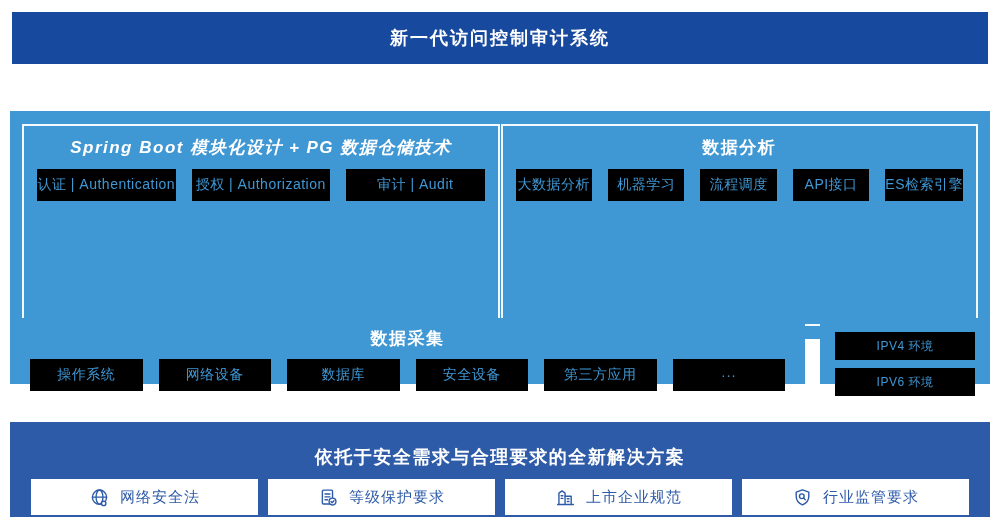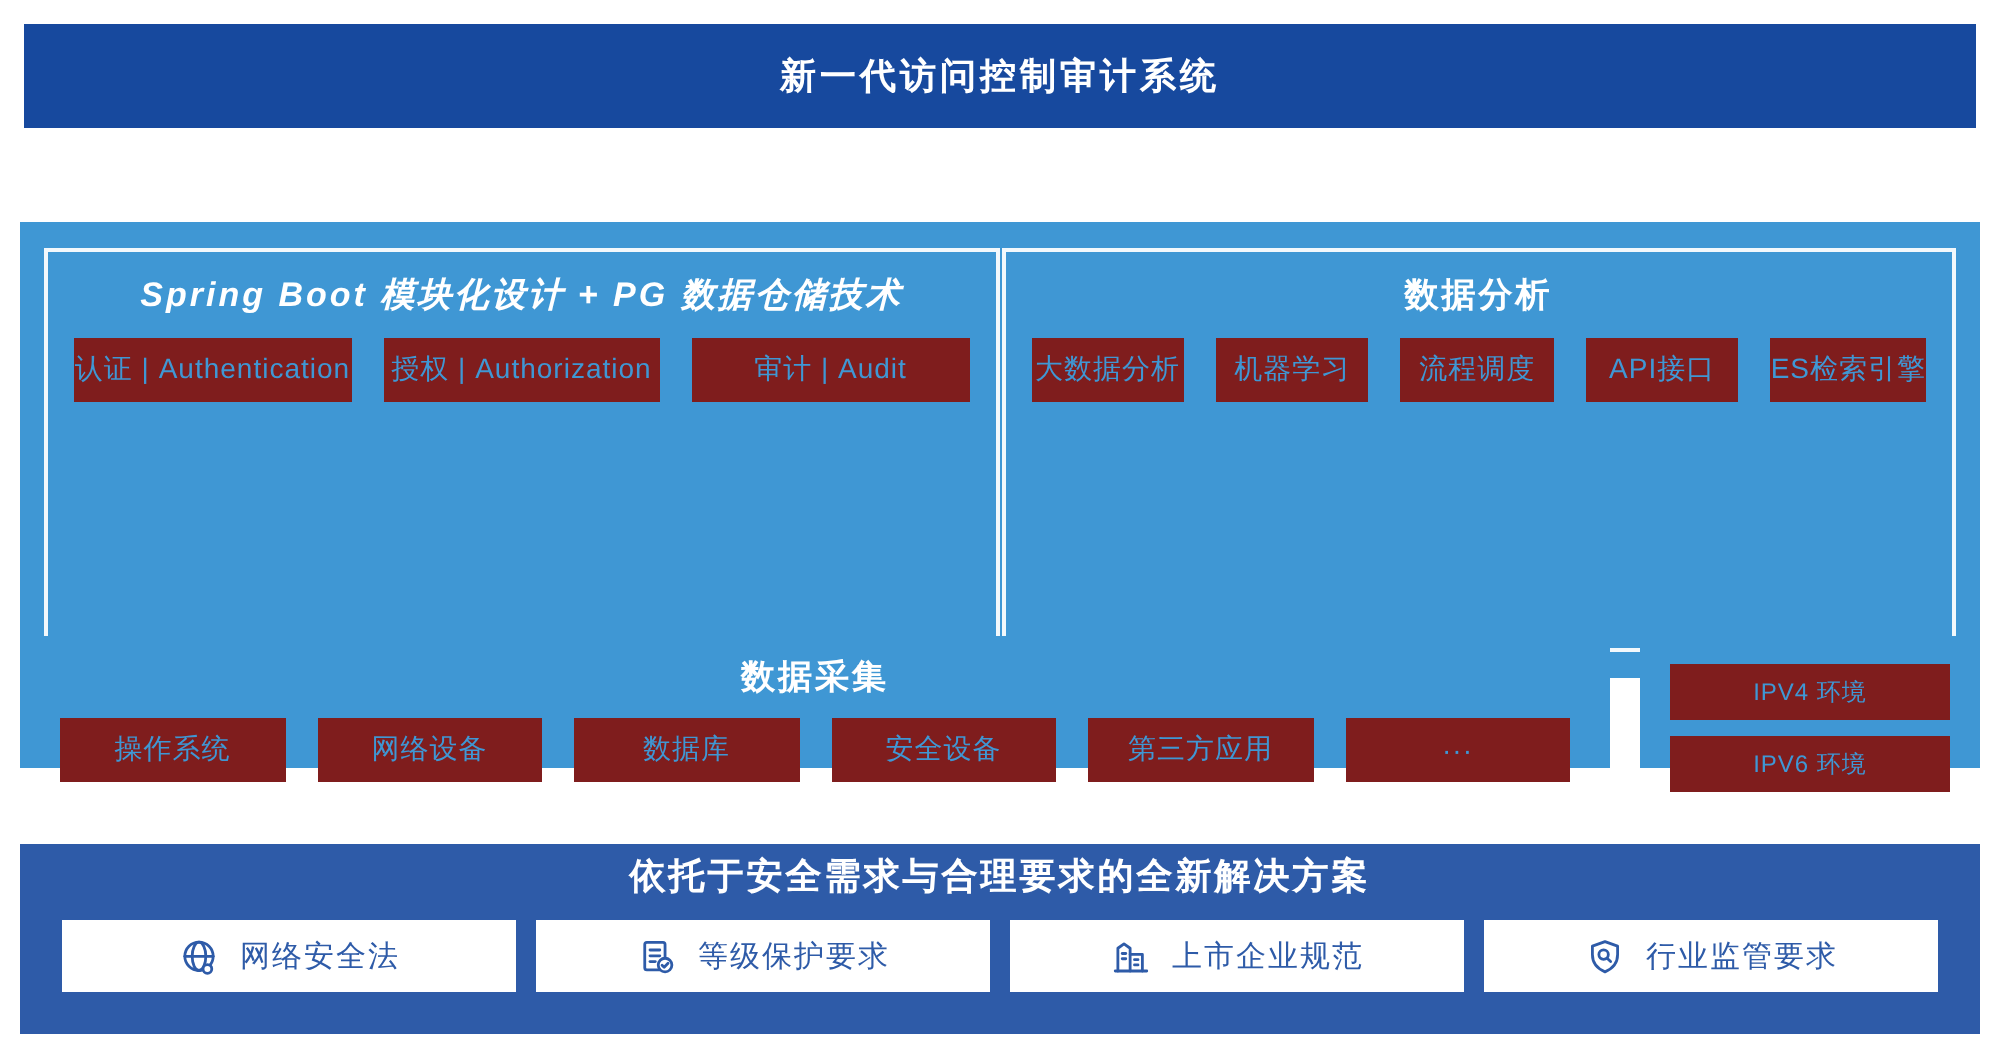--- a/index.html
+++ b/index.html
@@ -33,21 +33,21 @@
   }
   .sec-title {
     color: #fff; font-weight: 700; font-size: 17px;
     text-align: center; letter-spacing: 1.5px;
   }
   .outlined .sec-title { padding: 10px 0 10px; }
   .italic { font-style: italic; }
 
   .box-row { display: flex; gap: 16px; padding: 0 13px 0; }
   .wbox {
-    flex: 1; height: 32px; background: #7f1d1d; color: #3F97D4;
+    flex: 1; height: 32px; background: #000000; color: #3F97D4;
     font-size: 14px; letter-spacing: 0.5px;
     display: flex; align-items: center; justify-content: center;
     white-space: nowrap;
   }
 
   
   .collect-row {
     position: absolute; left: 10px; top: 318px; width: 980px; height: 66px;
     display: flex; gap: 15px;
   }
@@ -59,21 +59,21 @@
     display: flex; flex-direction: column; gap: 8px;
     padding: 14px 15px 12px;
   }
   .env .wbox { flex: none; height: 28px; font-size: 12px; }
 
   
   .solution {
     position: absolute; left: 10px; top: 422px; width: 980px; height: 95px;
     background: #2E5BA8; display: flex; flex-direction: column;
   }
-  .solution .sec-title { padding: 4px 0 10px; font-size: 18px; }
+  .solution .sec-title { padding: 23px 0 10px; font-size: 18px; }
   .solution .box-row { gap: 10px; padding: 0 21px; }
   .sbox {
     flex: 1; height: 36px; background: #fff; color: #2E5BA8;
     font-size: 15px; letter-spacing: 1px;
     display: flex; align-items: center; justify-content: center; gap: 10px;
     white-space: nowrap;
   }
   .icon { display: inline-flex; width: 21px; height: 21px; color: #2E5BA8; }
   .icon svg { width: 21px; height: 21px; }
 </style>

